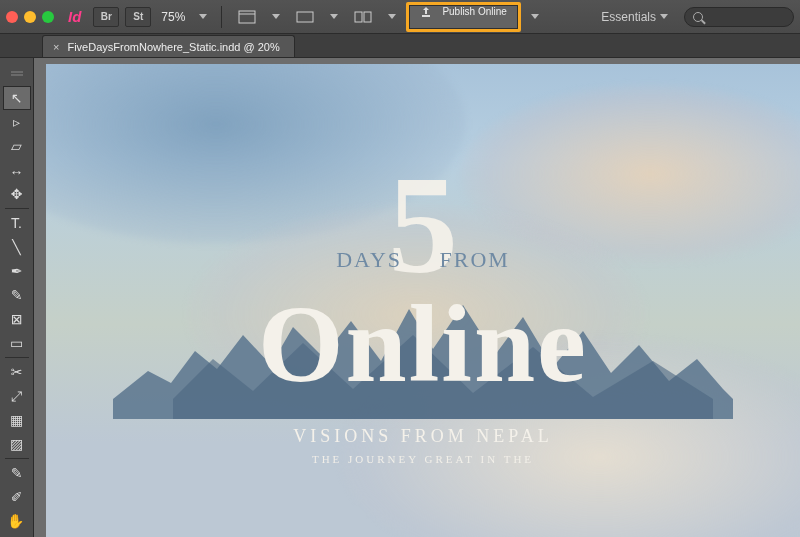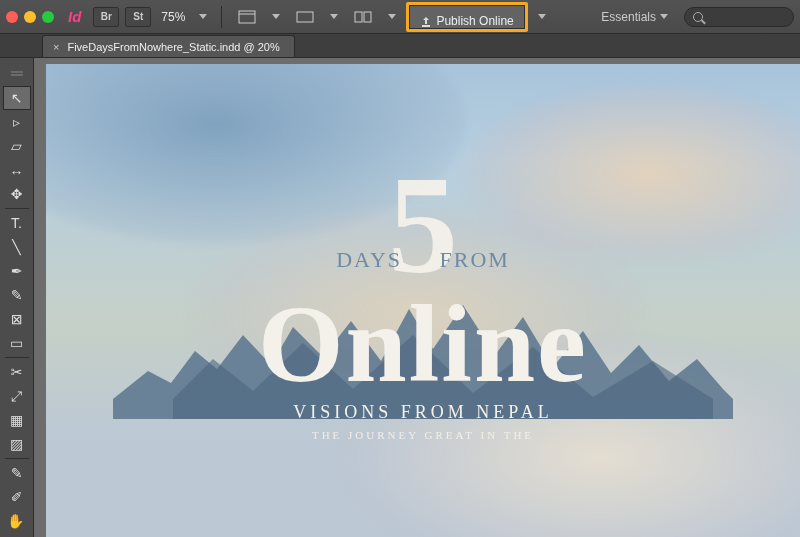--- a/index.html
+++ b/index.html
@@ -45,23 +45,23 @@
     border:1px solid transparent; border-radius:2px;
   }
 
   .publish-wrap {
     border:3px solid #f7a823; border-radius:2px;
     height:30px; display:flex; align-items:center;
   }
   .publish {
     background:#636363;
     height:24px; padding:0 10px;
-    display:flex; align-items:flex-end; gap:4px;
+    display:flex; align-items:flex-start; gap:10px;
     border:1px solid #2f2f2f;
-    color:#eee; font-size:12px;
+    color:#eee; font-size:10px;
   }
 
   .workspace {
     margin-left:auto; display:flex; align-items:center; 
     color:#ccc; font-size:12px; padding:0 6px;
   }
   .search-box {
     width:110px; height:20px; border-radius:10px;
     background:#3c3c3c; border:1px solid #2a2a2a;
     display:flex; align-items:center; padding:0 8px; gap:5px;
@@ -160,21 +160,21 @@
     font-size:110px;
     color:#f4f1ea;
     margin-top:18px;
     line-height:.9;
     letter-spacing:2px;
     font-weight: 600;
   }
   .sub1 {
     font-family: Georgia, serif;
     font-size:18px; letter-spacing:4px;
-    margin-top:8px;
+    margin-top:32px;
   }
   .sub2, .sub3 {
     font-family: Georgia, serif;
     font-size:11px; letter-spacing:3px;
     margin-top:6px;
     opacity:.95;
   }
 </style>
 </head>
 <body>

